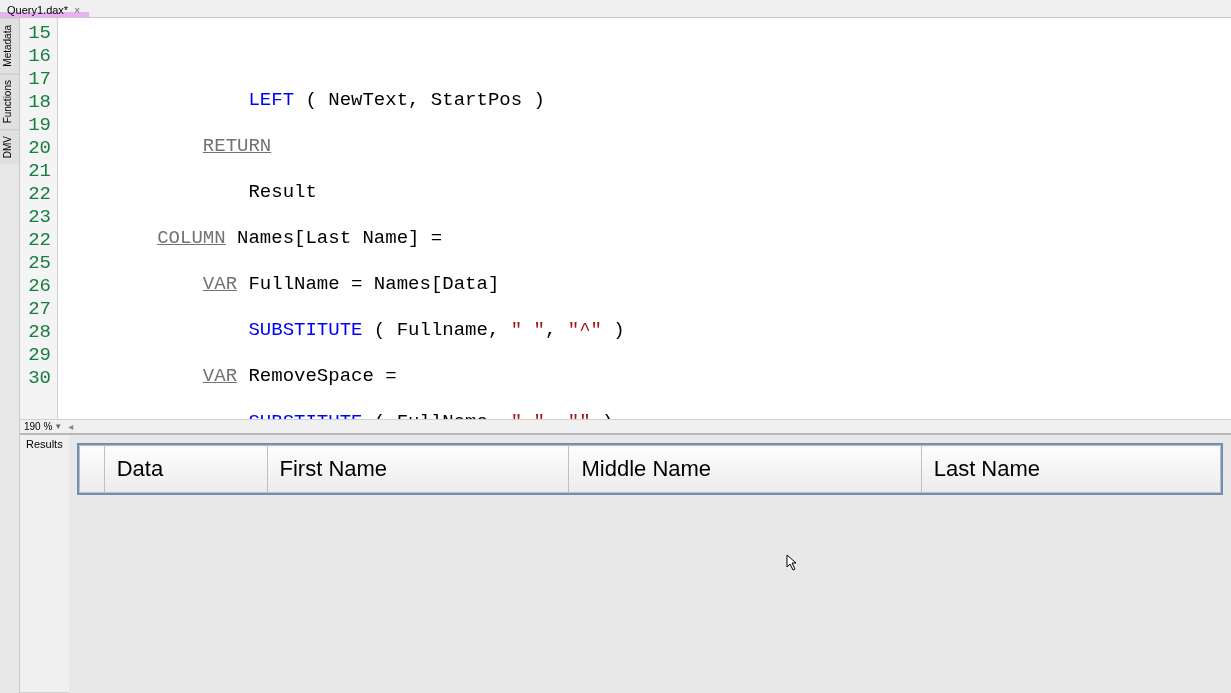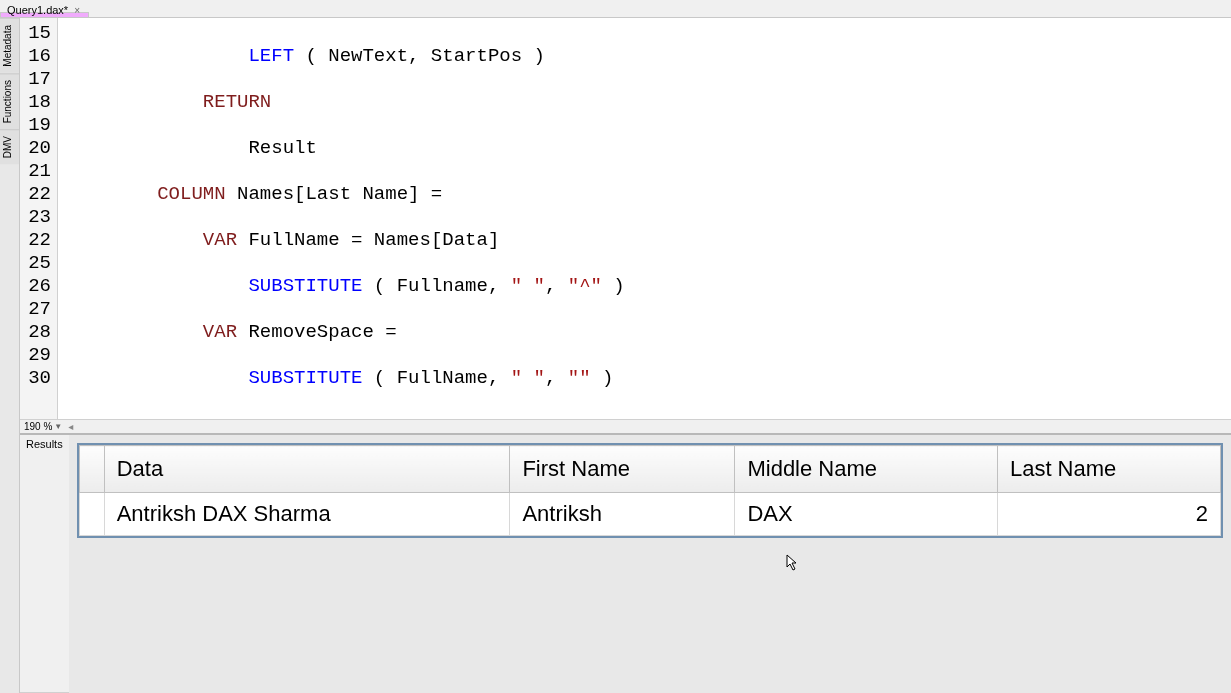--- a/index.html
+++ b/index.html
@@ -71,33 +71,34 @@
   font-family: Consolas, "Courier New", monospace;
   font-size: 19px;
   line-height: 23px;
   overflow: hidden;
   background: #fff;
 }
 .gutter {
   background: #f4f4f4;
   border-right: 1px solid #d0d0d0;
   text-align: right;
-  color: #000000;
+  color: #15803d;
   padding: 4px 6px 4px 4px;
   user-select: none;
   min-width: 38px;
 }
 .gutter div { height: 23px; }
 .code {
   padding: 4px 0 4px 8px;
   white-space: pre;
   flex: 1;
+  margin-top: 44px;
 }
 .code-line { height: 23px; }
-.kw { color: #7f1d1d; }
+.kw { color: #737373; text-decoration: underline; }
 .fn { color: #0000ff; }
 .str { color: #a31515; }
 .zoom-bar {
   background: #f0f0f0;
   border-top: 1px solid #d0d0d0;
   padding: 1px 4px;
   font-size: 10px;
   display: flex;
   align-items: center;
   gap: 2px;
@@ -229,27 +230,20 @@
             <thead>
               <tr>
                 <th class="row-selector"></th>
                 <th>Data</th>
                 <th>First Name</th>
                 <th>Middle Name</th>
                 <th>Last Name</th>
               </tr>
             </thead>
             <tbody>
-              <tr>
-                <td class="row-selector"></td>
-                <td>Antriksh DAX Sharma</td>
-                <td>Antriksh</td>
-                <td>DAX</td>
-                <td class="num">2</td>
-              </tr>
             </tbody>
           </table>
         </div>
       </div>
     </div>
   </div>
 </div>
 
 <div class="cursor-icon">
   <svg width="14" height="18" viewBox="0 0 14 18">

